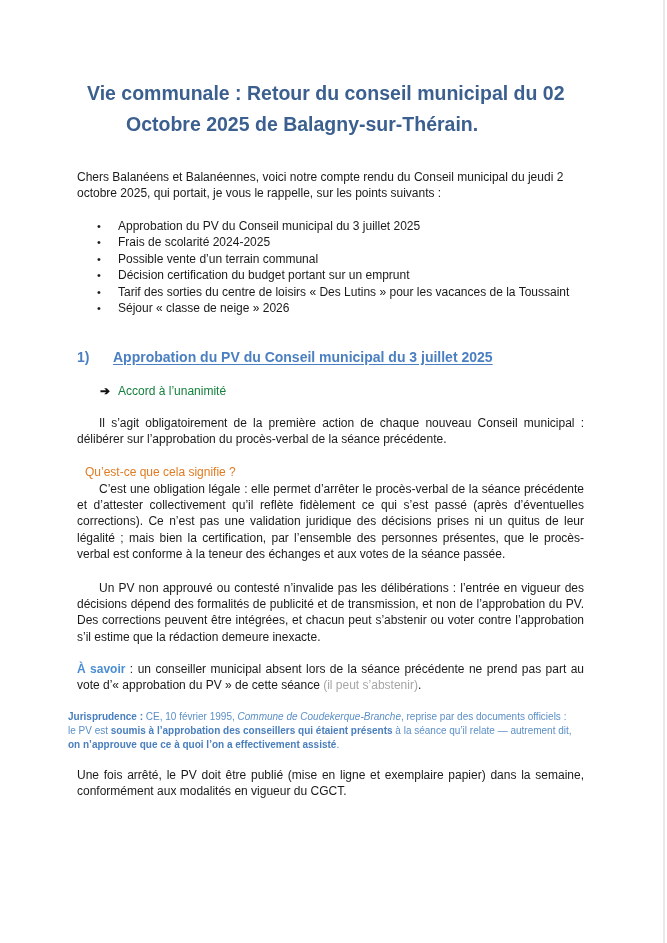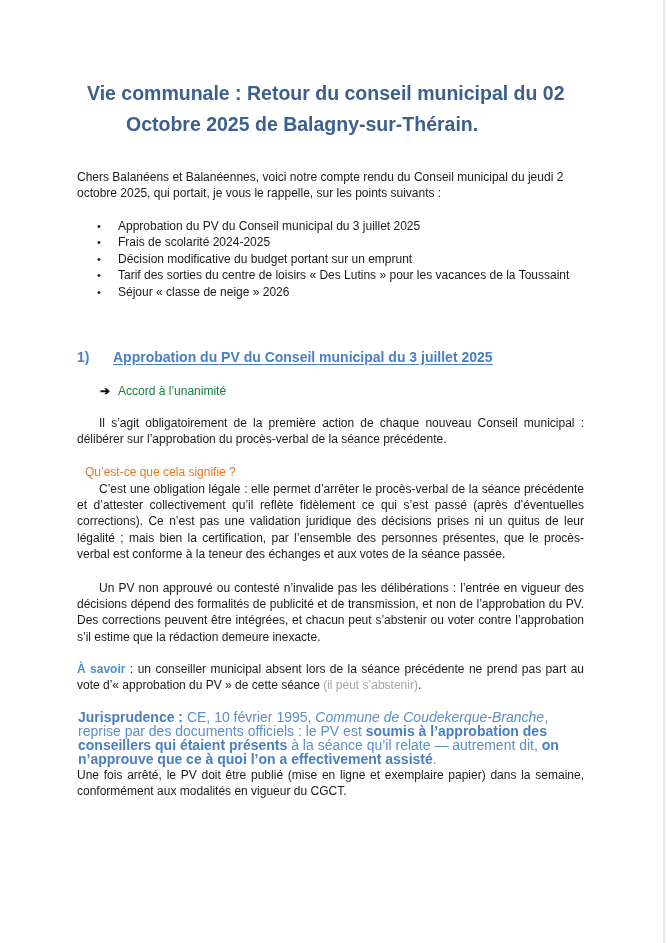--- a/index.html
+++ b/index.html
@@ -37,42 +37,43 @@
     .accord .val { color: #15803d; text-align: right; }
 
     .p1 { top: 415px; }
     .q { position: absolute; left: 85px; top: 465px; color: #e07b22; font-size: 12px; }
     .p2 { top: 481px; }
     .p3 { top: 580px; }
     .p4 { top: 661px; }
     .savoir-lbl { color: #4a8dd3; font-weight: bold; }
     .muted { color: #a6a6a6; }
 
-    .juris { position: absolute; left: 78px; width: 507px; top: 710px; font-size: 14px; line-height: 14px; color: #5b8fc7; }
+    .juris { position: absolute; left: 68px; width: 507px; top: 710px; font-size: 10px; line-height: 14px; color: #5b8fc7; }
     .juris b { font-weight: bold; color: #4a7fbe; }
 
     .p5 { top: 767px; }
   </style>
 </head>
 <body>
 
 <div class="page">
   <div class="edge"></div>
 
   <div class="title">
     <div class="l1">Vie communale : Retour du conseil municipal du 02</div>
     <div class="l2">Octobre 2025 de Balagny-sur-Thérain.</div>
   </div>
 
   <div class="block txt intro">Chers Balanéens et Balanéennes, voici notre compte rendu du Conseil municipal du jeudi 2 octobre 2025, qui portait, je vous le rappelle, sur les points suivants :</div>
 
   <ul class="points">
     <li>Approbation du PV du Conseil municipal du 3 juillet 2025</li>
     <li>Frais de scolarité 2024-2025</li>
-    <li>Décision modificative du budget portant sur un emprunt</li>
+    <li>Possible vente d’un terrain communal</li>
+    <li>Décision certification du budget portant sur un emprunt</li>
     <li>Tarif des sorties du centre de loisirs « Des Lutins » pour les vacances de la Toussaint</li>
     <li>Séjour « classe de neige » 2026</li>
   </ul>
 
   <div class="h1">
     <span class="num">1)</span><span class="lbl">Approbation du PV du Conseil municipal du 3 juillet 2025</span>
   </div>
 
   <div class="accord">
     <span class="arrow">➔</span><span class="val">Accord à l’unanimité</span>

